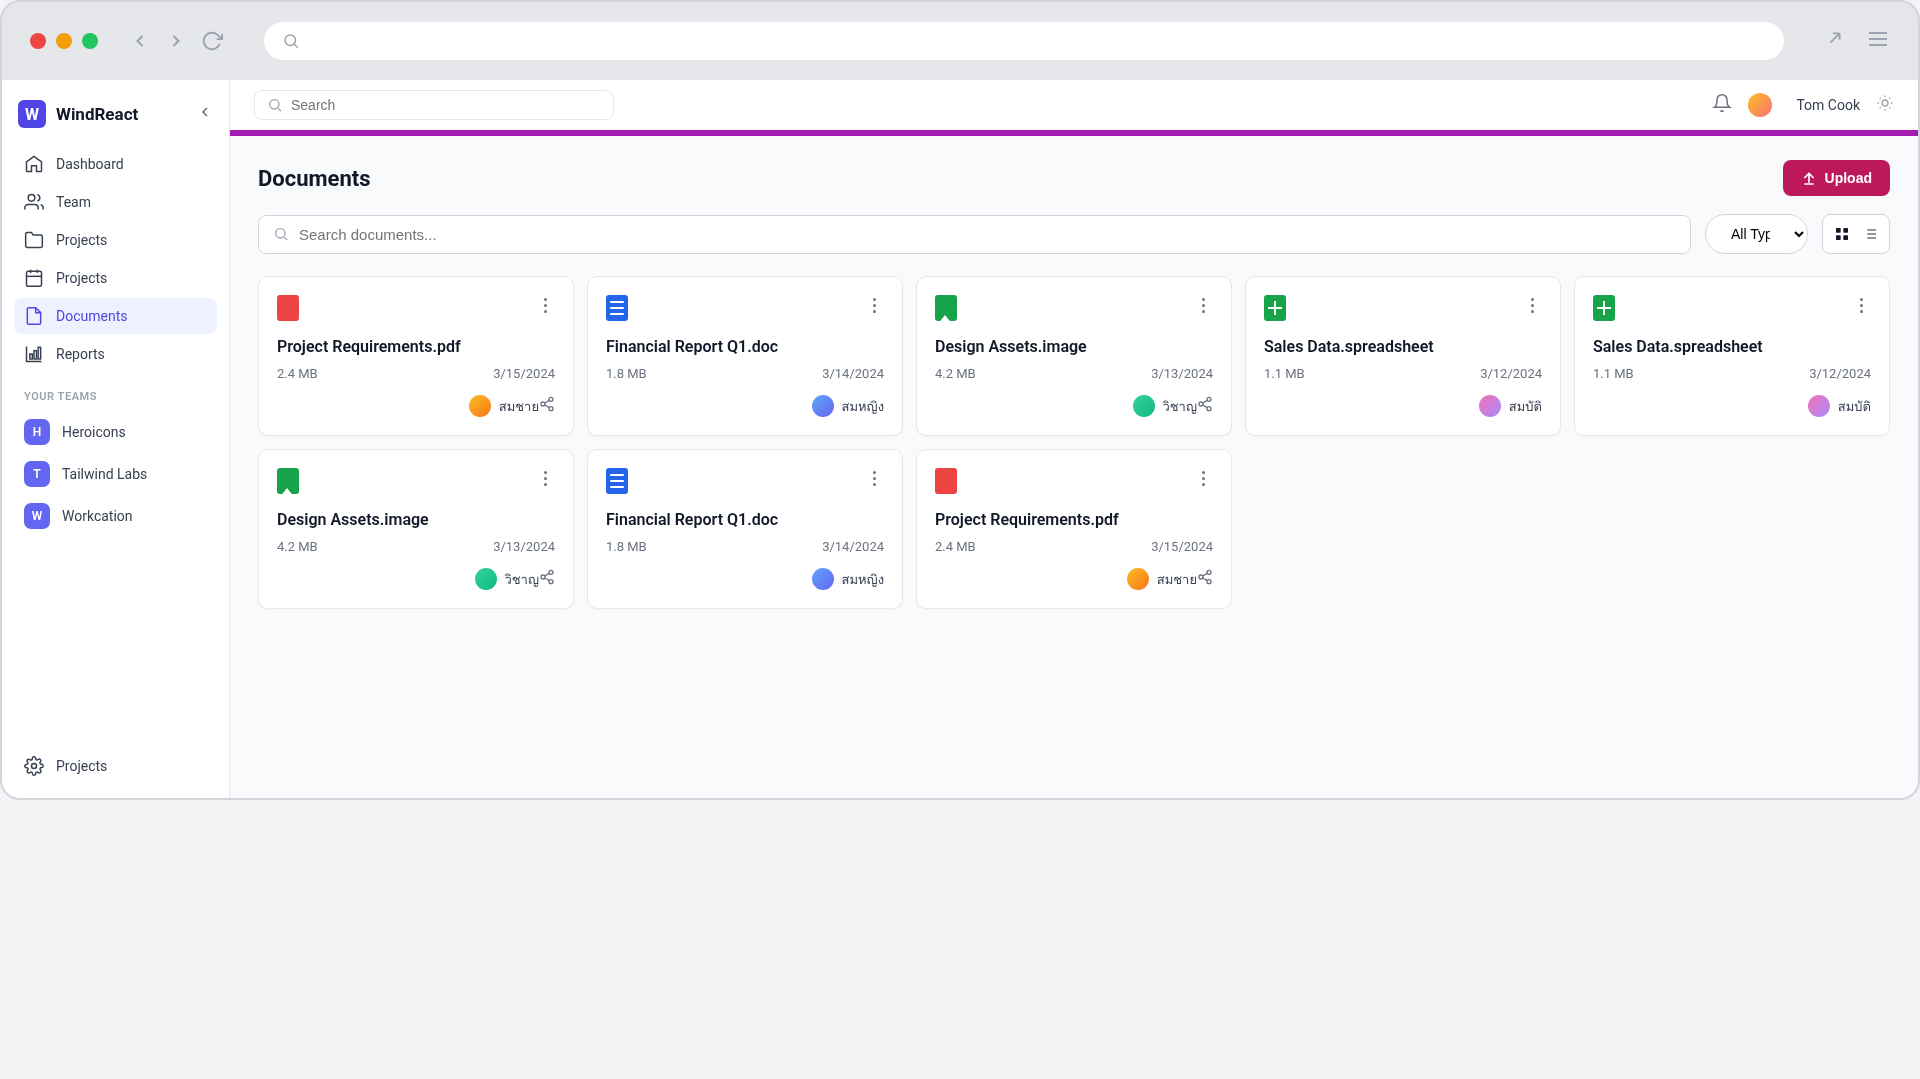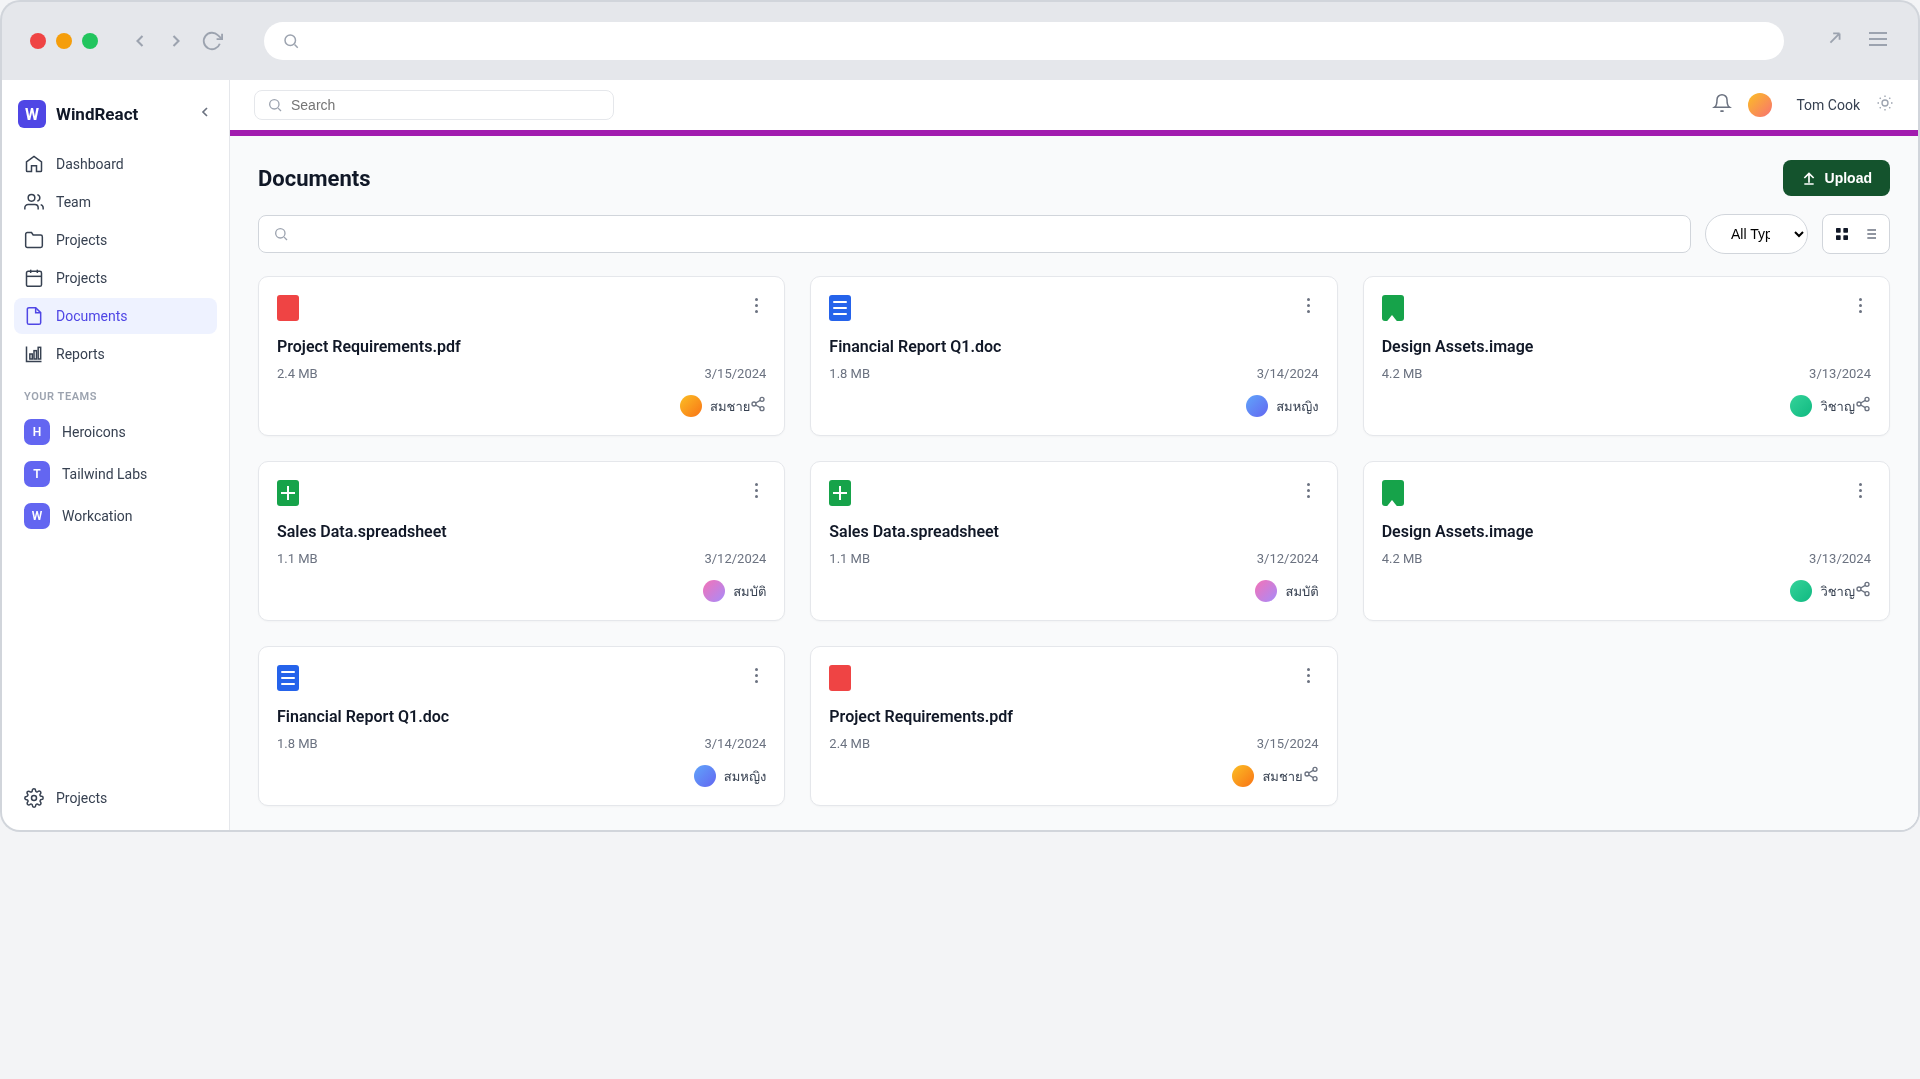--- a/index.html
+++ b/index.html
@@ -42,31 +42,31 @@
 .top-search input { border: none; outline: none; font-size: 14px; flex: 1; }
 .topbar-spacer { flex: 1; }
 .bell { color: #6b7280; cursor: pointer; }
 .avatar-sm { width: 24px; height: 24px; border-radius: 50%; background: linear-gradient(135deg,#fbbf24,#f87171); }
 .user-name { font-size: 14px; color: #374151; margin-left: 8px; }
 .theme-toggle { color: #9ca3af; cursor: pointer; }
 
 .content { padding: 24px 28px; }
 .page-head { display: flex; align-items: center; margin-bottom: 18px; }
 .page-title { font-size: 22px; font-weight: 700; flex: 1; }
-.upload-btn { background: #14532d; color: #fff; border: none; border-radius: 8px; padding: 10px 18px; font-size: 14px; font-weight: 600; display: flex; align-items: flex-start; gap: 8px; cursor: pointer; }
+.upload-btn { background: #be185d; color: #fff; border: none; border-radius: 8px; padding: 10px 18px; font-size: 14px; font-weight: 600; display: flex; align-items: flex-start; gap: 8px; cursor: pointer; }
 
 .toolbar { display: flex; gap: 14px; margin-bottom: 22px; align-items: center; }
 .doc-search { flex: 1; display: flex; align-items: center; gap: 10px; border: 1px solid #d1d5db; background: #fff; border-radius: 8px; padding: 10px 14px; }
 .doc-search input { border: none; outline: none; background: transparent; font-size: 15px; flex: 1; }
 .type-select { border: 1px solid #d1d5db; background: #fff; border-radius: 20px; padding: 10px 21px; font-size: 14px; width: 103px; }
 .view-toggle { border: 1px solid #d1d5db; background: #fff; border-radius: 8px; padding: 6px; display: flex; gap: 2px; }
 .vt-btn { width: 26px; height: 26px; display: flex; align-items: center; justify-content: center; color: #6b7280; cursor: pointer; border-radius: 4px; }
 .vt-btn.active { color: #111827; }
 
-.grid { display: grid; grid-template-columns: repeat(3, 1fr); gap: 25px; }
+.grid { display: grid; grid-template-columns: repeat(5, 1fr); gap: 13px; }
 .card { background: #fff; border: 1px solid #e5e7eb; border-radius: 10px; padding: 18px; box-shadow: 0 1px 2px rgba(0,0,0,0.03); }
 .card-head { display: flex; align-items: flex-start; justify-content: space-between; margin-bottom: 16px; }
 .file-icon { width: 22px; height: 26px; border-radius: 3px; }
 .fi-pdf { background: #ef4444; }
 .fi-doc { background: #2563eb; position: relative; }
 .fi-doc::before, .fi-doc::after { content:""; position:absolute; left:4px; right:4px; height:2px; background:#fff; border-radius:1px; }
 .fi-doc::before { top: 6px; }
 .fi-doc::after { top: 12px; box-shadow: 0 6px 0 #fff; }
 .fi-image { background: #16a34a; position: relative; overflow: hidden; }
 .fi-image::after { content:""; position:absolute; bottom:-4px; left:2px; width:0; height:0; border-left:8px solid transparent; border-right:8px solid transparent; border-bottom:10px solid #fff; }
@@ -251,20 +251,21 @@
           <span>Upload</span>
         </button>
       </div>
 
       <div class="toolbar">
         <div class="doc-search">
           <svg width="16" height="16" viewBox="0 0 24 24" fill="none" stroke="#9ca3af" stroke-width="2">
               <circle cx="11" cy="11" r="7"></circle>
               <path d="m21 21-4.3-4.3"></path>
             </svg>
+          <input type="text" placeholder="Search documents..." style="">
         </div>
         <select class="type-select">
           <option>All Types</option>
         </select>
         <div class="view-toggle">
           <div class="vt-btn active">
               <svg width="16" height="16" viewBox="0 0 24 24" fill="currentColor">
                 <rect x="3" y="3" width="7" height="7" rx="1"></rect>
                 <rect x="14" y="3" width="7" height="7" rx="1"></rect>
                 <rect x="3" y="14" width="7" height="7" rx="1"></rect>

